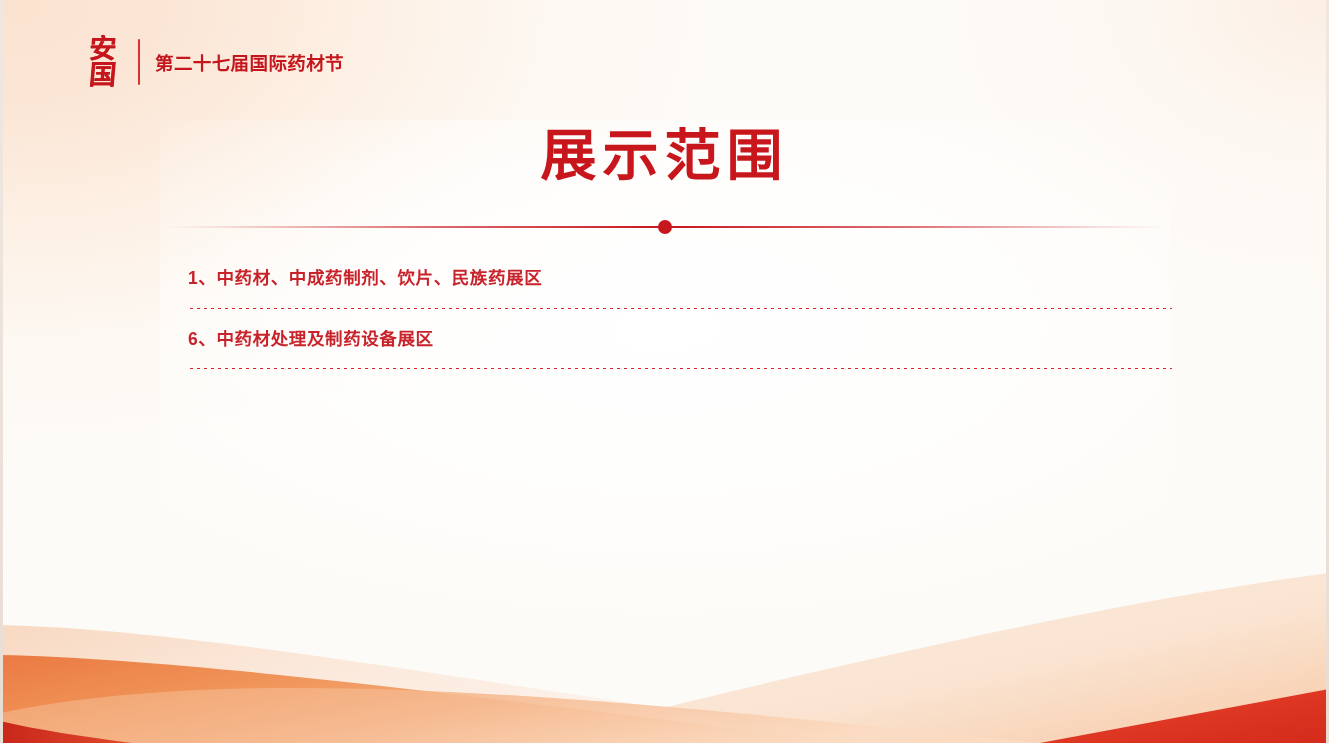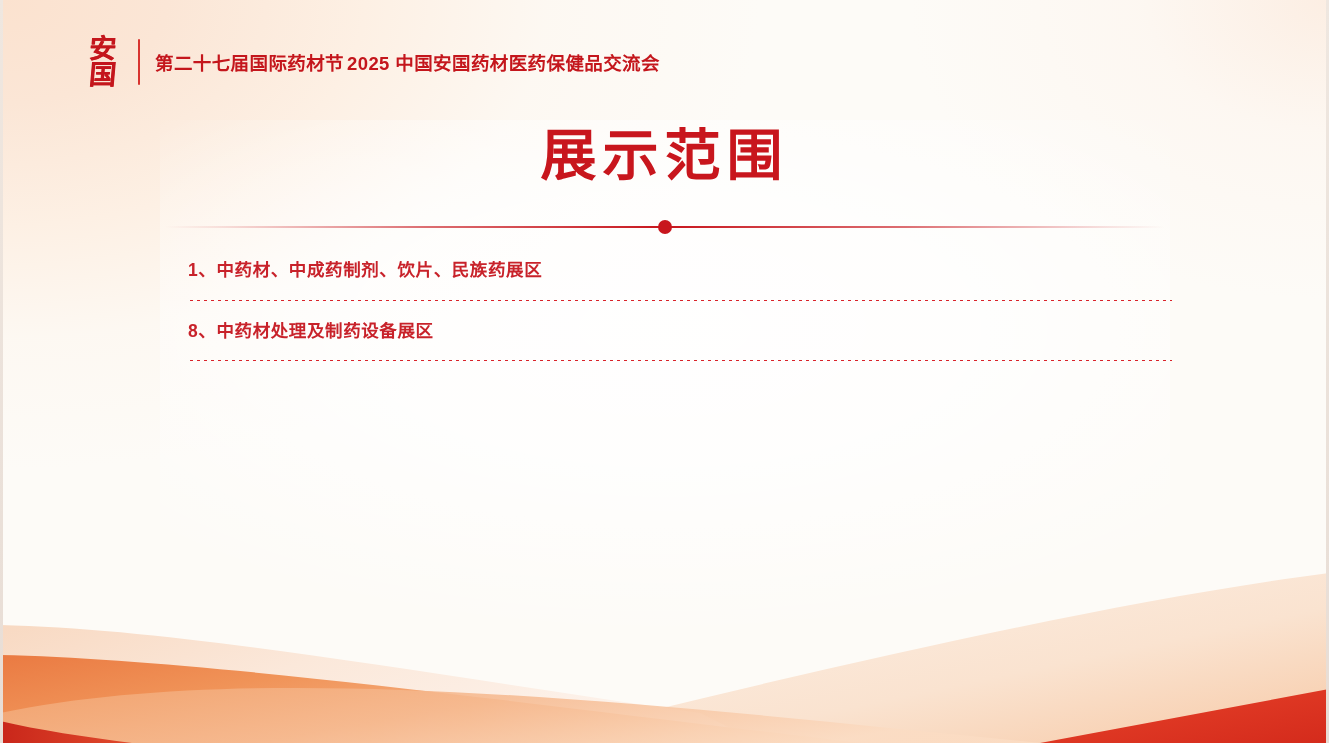--- a/index.html
+++ b/index.html
@@ -172,21 +172,21 @@
     width: 14px; height: 14px;
     margin-left: -7px;
     background: #c8161d;
     border-radius: 50%;
   }
 
   
   .content {
     position: absolute;
     left: 188px;
-    top: 258px;
+    top: 266px;
     width: 984px;
     z-index: 6;
   }
   .section { }
   .section-heading {
     font-size: 17.5px;
     font-weight: bold;
     color: #c8222a;
     letter-spacing: 0.6px;
     margin: 0 0 12px 0;
@@ -221,41 +221,40 @@
   <div class="bg-center"></div>
 
   <div class="header">
     <div class="logo-mark">
       <span class="g">安</span>
       <span class="g">国</span>
     </div>
     <div class="logo-divider"></div>
     <div class="header-lines">
       <div class="header-line1">第二十七届国际药材节</div>
-      <div class="header-line2">2025 中国安国药材医药保健品交流会</div>
     </div>
   </div>
 
   <div class="title">展示范围</div>
 
   <div class="title-rule">
     <div class="line"></div>
     <div class="dot"></div>
   </div>
 
   <div class="content">
 
     <div class="section">
       <div class="section-heading">1、中药材、中成药制剂、饮片、民族药展区</div>
     </div>
 
     <div class="dot-rule"></div>
 
     <div class="section">
-      <div class="section-heading">8、中药材处理及制药设备展区</div>
+      <div class="section-heading">6、中药材处理及制药设备展区</div>
     </div>
 
     <div class="dot-rule"></div>
 
     <div class="section">
     </div>
 
   </div>
 
   <div class="deco-bottom">

